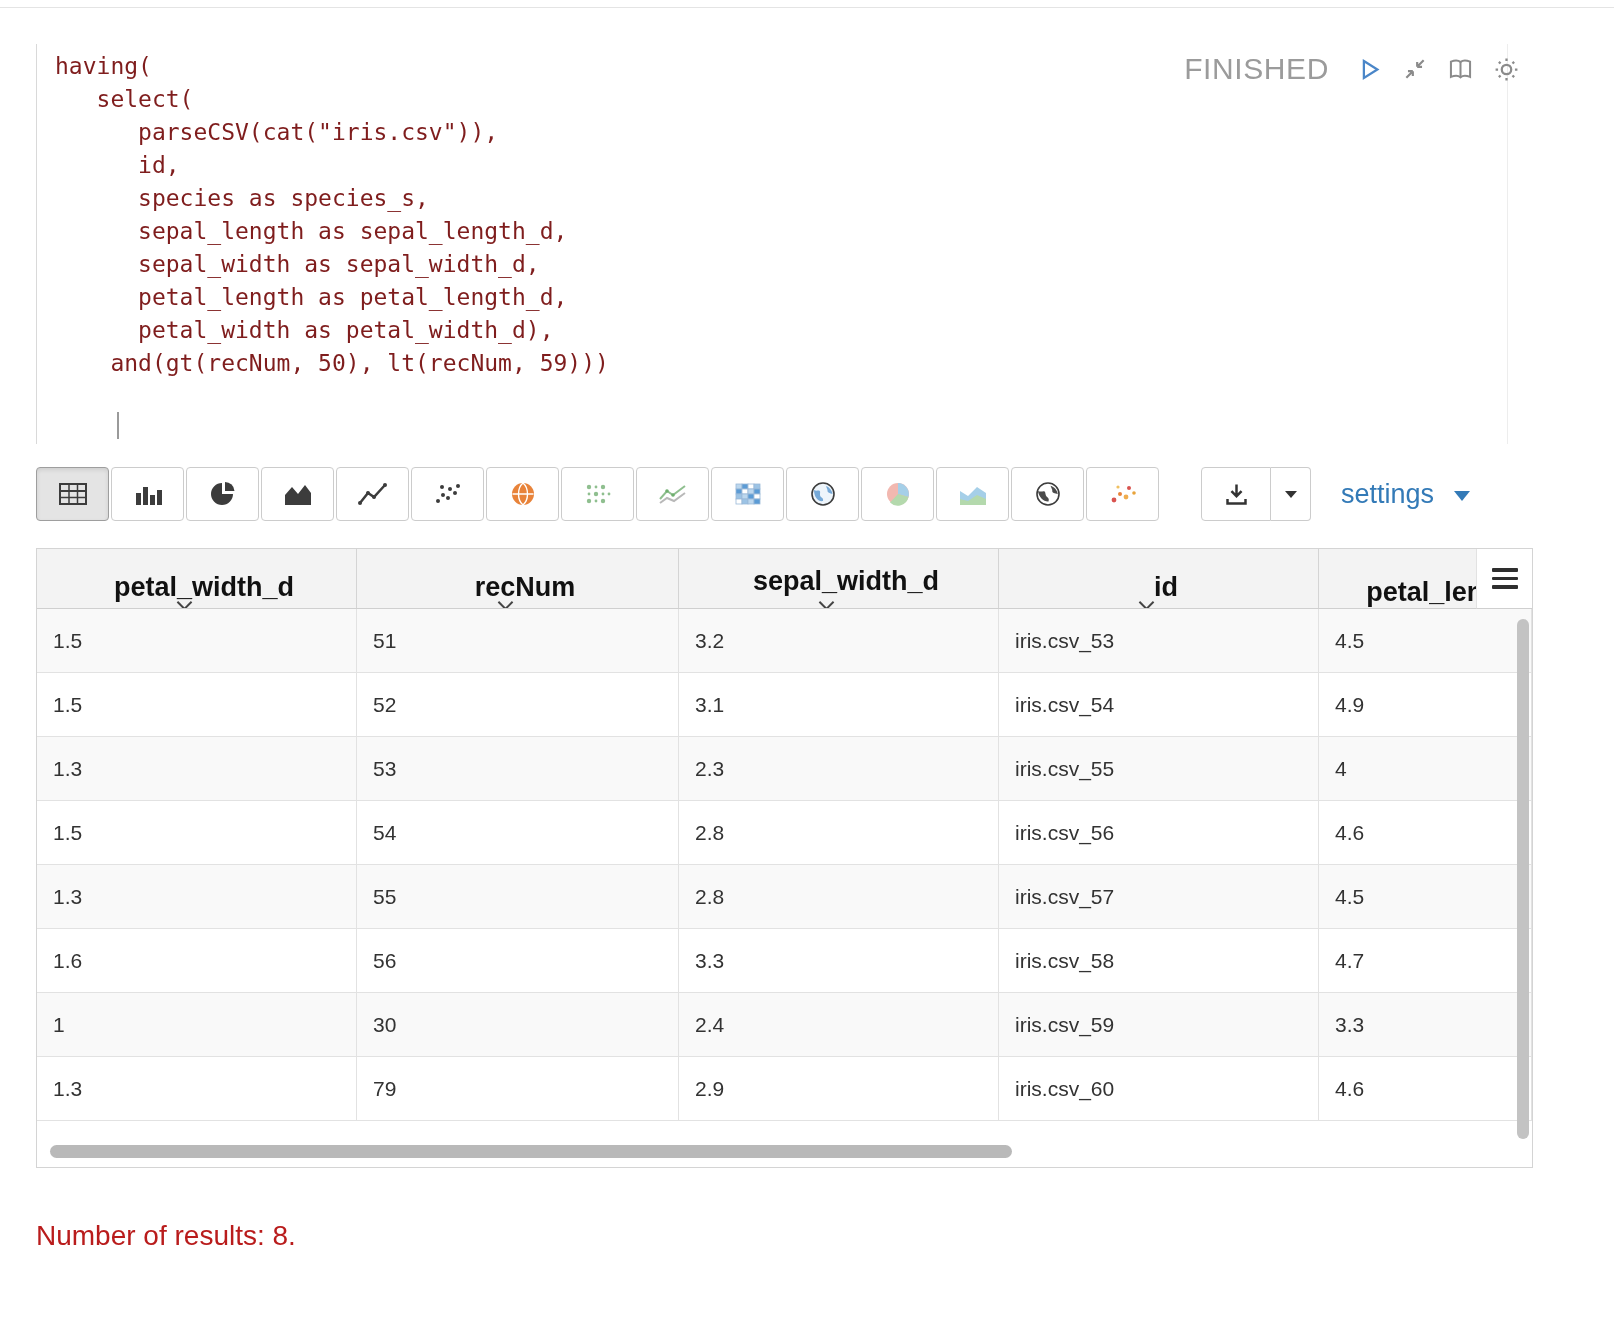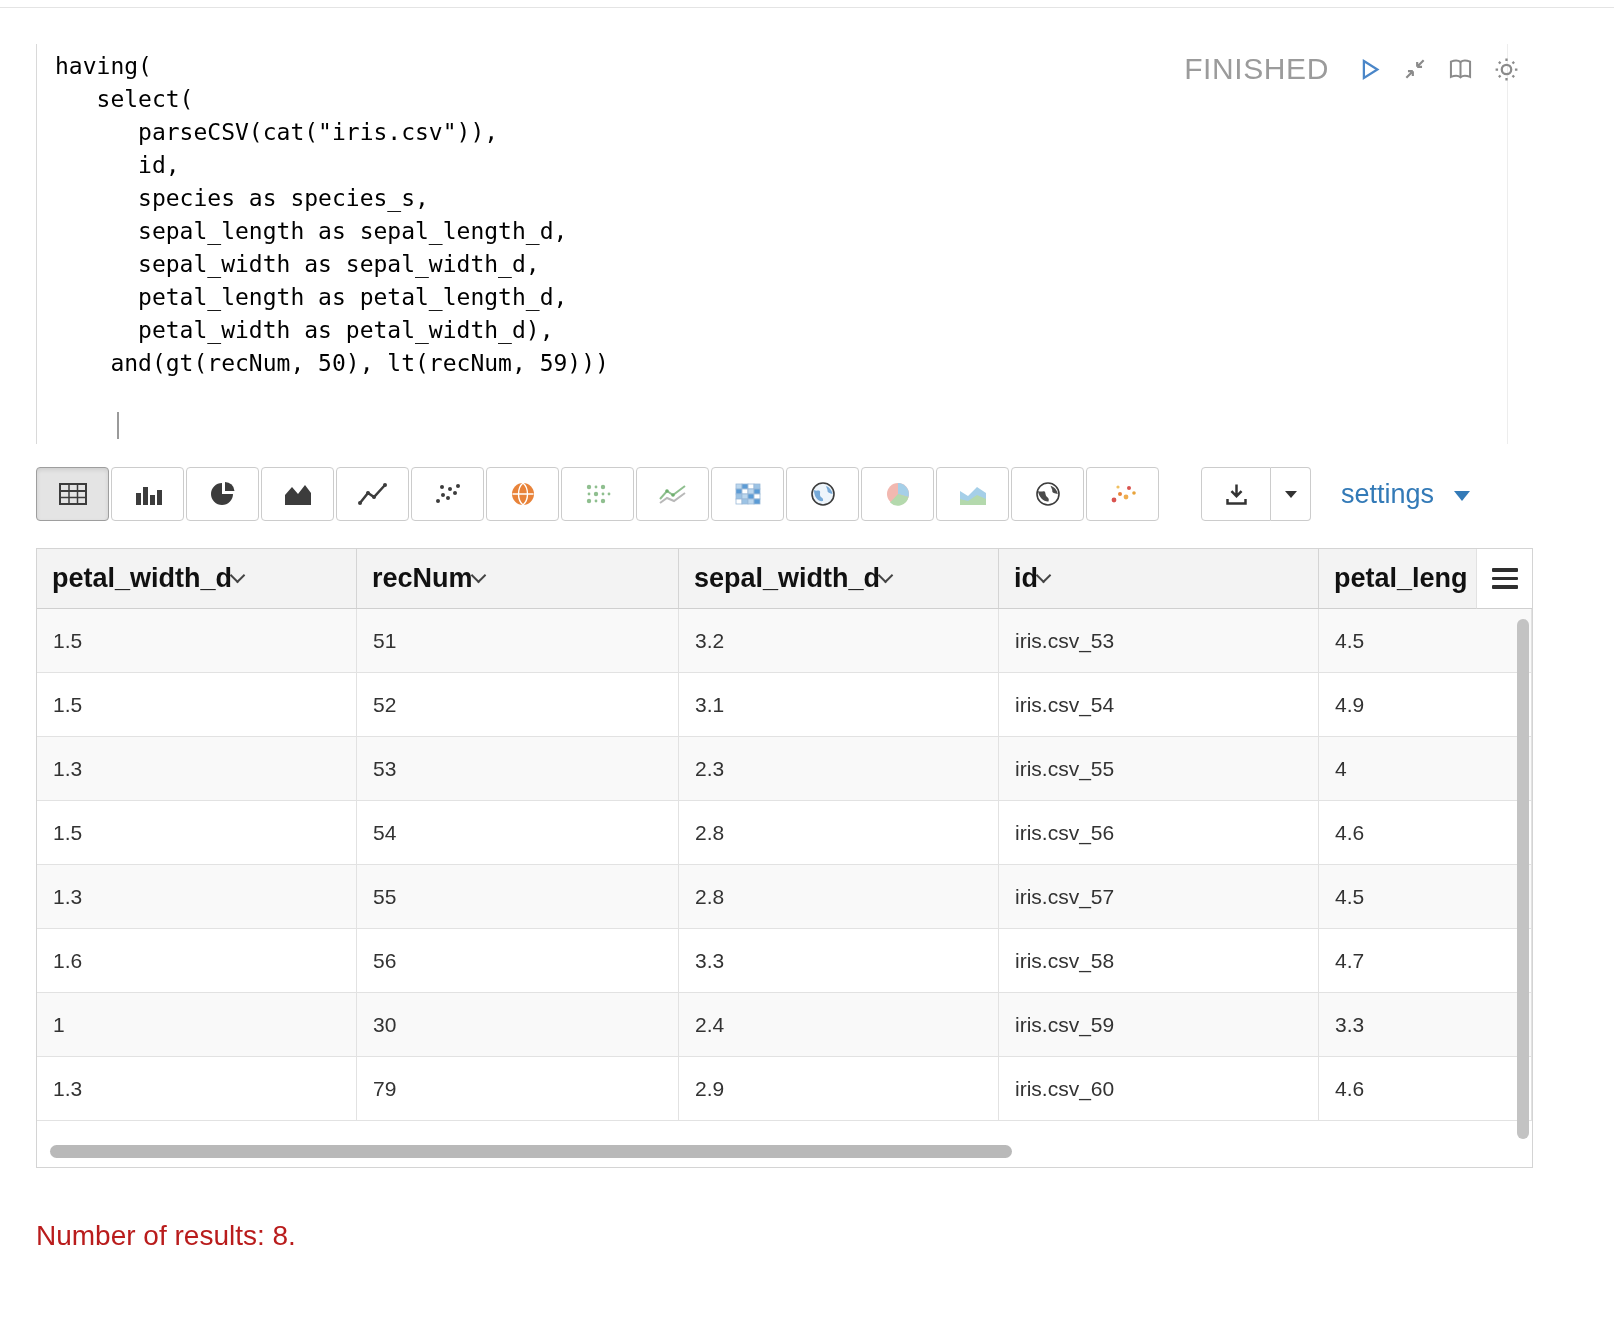--- a/index.html
+++ b/index.html
@@ -6,21 +6,21 @@
   body { background: #fff; font-family: "Liberation Sans", sans-serif; }
   .page { position: relative; width: 1614px; height: 1322px; background: #fff; overflow: hidden; }
   .top-rule { position: absolute; top: 7px; left: 0; width: 100%; height: 1px; background: #e4e4e4; }
 
   
   .editor { position: absolute; left: 36px; top: 44px; width: 1498px; height: 400px;
             border-left: 1px solid #d9d9d9; }
   .editor-scrollline { position: absolute; right: 26px; top: 0; width: 1px; height: 100%; background: #ededed; }
   .code { padding: 6px 0 0 18px; }
   .code-line { font-family: "DejaVu Sans Mono", "Liberation Mono", monospace;
-               font-size: 23px; line-height: 33px; white-space: pre; color: #000000; }
+               font-size: 23px; line-height: 33px; white-space: pre; color: #7f1d1d; }
   .cursor { position: absolute; left: 80px; top: 368px; width: 2px; height: 27px; background: #9a9a9a; }
   .editor-toolbar { position: absolute; top: 8px; right: 14px; display: flex; align-items: center; gap: 19px; }
   .status { font-size: 30px; color: #9b9b9b; letter-spacing: 0.6px; margin-right: 8px; }
   .ebtn { display: inline-flex; align-items: center; justify-content: center; cursor: pointer; background: none; border: none; }
 
   
   .viz-toolbar { position: absolute; left: 36px; top: 466px; width: 1498px; height: 56px;
                  display: flex; align-items: center; }
   .chart-btn { width: 73px; height: 54px; background: #fff; border: 1px solid #ccc; border-radius: 4px;
                display: flex; align-items: center; justify-content: center; margin-right: 2px; cursor: pointer; }
@@ -33,27 +33,27 @@
               background: #fff; display: flex; align-items: center; justify-content: center; cursor: pointer; }
   .settings-link { margin-left: 30px; color: #337ab7; font-size: 27px; display: flex; align-items: center;
                    gap: 20px; cursor: pointer; }
   .caret-blue { width: 0; height: 0; border-left: 8px solid transparent; border-right: 8px solid transparent;
                 border-top: 10px solid #337ab7; margin-top: 4px; }
 
   
   .grid { position: absolute; left: 36px; top: 548px; width: 1497px; height: 620px;
           border: 1px solid #d4d4d4; background: #fff; overflow: hidden; }
   .thead { display: flex; height: 60px; background: #f3f3f3; border-bottom: 1px solid #cfcfcf; position: relative; }
-  .th { display: flex; align-items: center; justify-content: flex-start;
-        border-right: 1px solid #d4d4d4; overflow: hidden; cursor: pointer; }
+  .th { display: flex; align-items: center; justify-content: flex-end;
+        border-right: 1px solid #d4d4d4; overflow: hidden; cursor: pointer; flex-direction: column; }
   .th-label { font-weight: bold; font-size: 27px; color: #111; padding-left: 15px; white-space: nowrap; }
   .chev { width: 11px; height: 11px; border-right: 2.5px solid #444; border-bottom: 2.5px solid #444;
           transform: rotate(45deg); margin: -6px 24px 0 0; flex: none; }
   .col0 { width: 320px; flex: none; } .col1 { width: 322px; flex: none; }
-  .col2 { width: 320px; flex: none; } .col3 { width: 320px; flex: none; }
+  .col2 { width: 320px; flex: none; gap: 6px; } .col3 { width: 320px; flex: none; }
   .col4 { flex: 1; border-right: none; }
   .grid-menu { position: absolute; right: 0; top: 0; width: 56px; height: 60px; background: #fff;
                border: none; border-left: 1px solid #e2e2e2; border-bottom: 1px solid #cfcfcf;
                display: flex; flex-direction: column; gap: 5px; align-items: center; justify-content: center;
                cursor: pointer; z-index: 3; }
   .grid-menu .bar { width: 26px; height: 3.5px; background: #2e2e2e; border-radius: 1px; }
   .tr { display: flex; height: 64px; border-bottom: 1px solid #e2e2e2; background: #fff; }
   .tr:nth-child(odd) { background: #f9f9f9; }
   .td { display: flex; align-items: center; font-size: 21px; color: #333; padding-left: 16px;
         border-right: 1px solid #e2e2e2; overflow: hidden; white-space: nowrap; }

